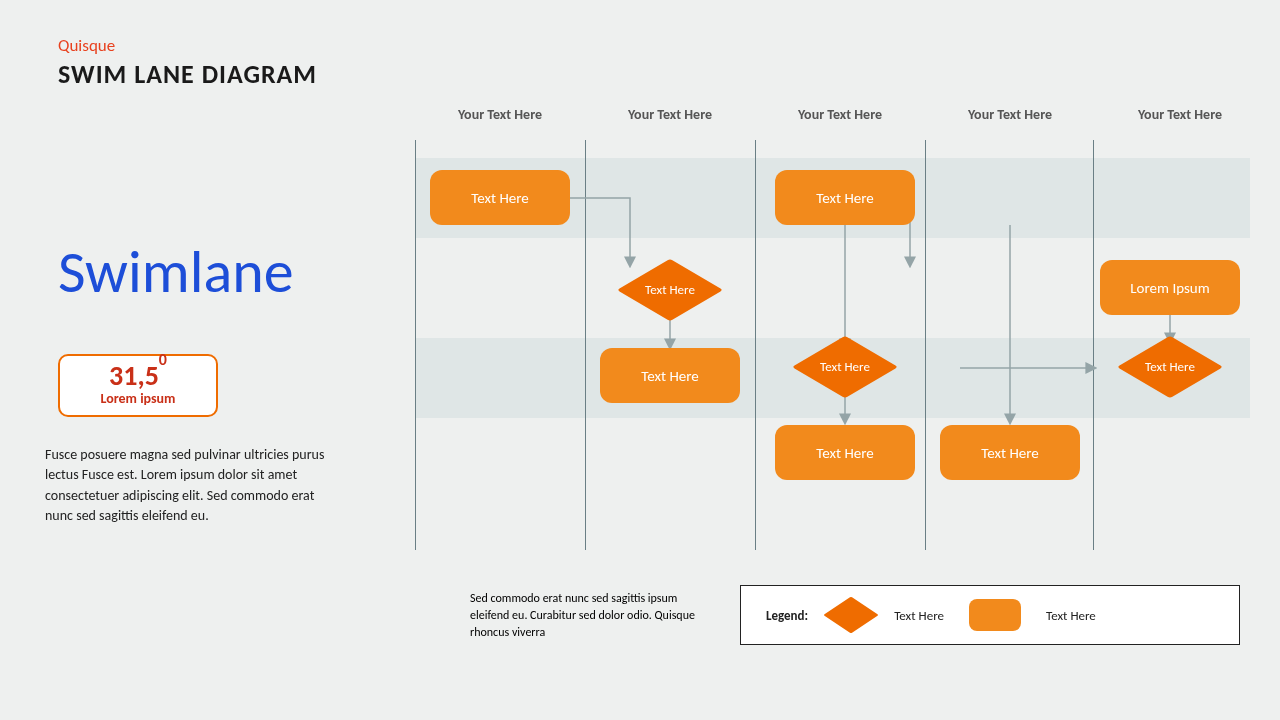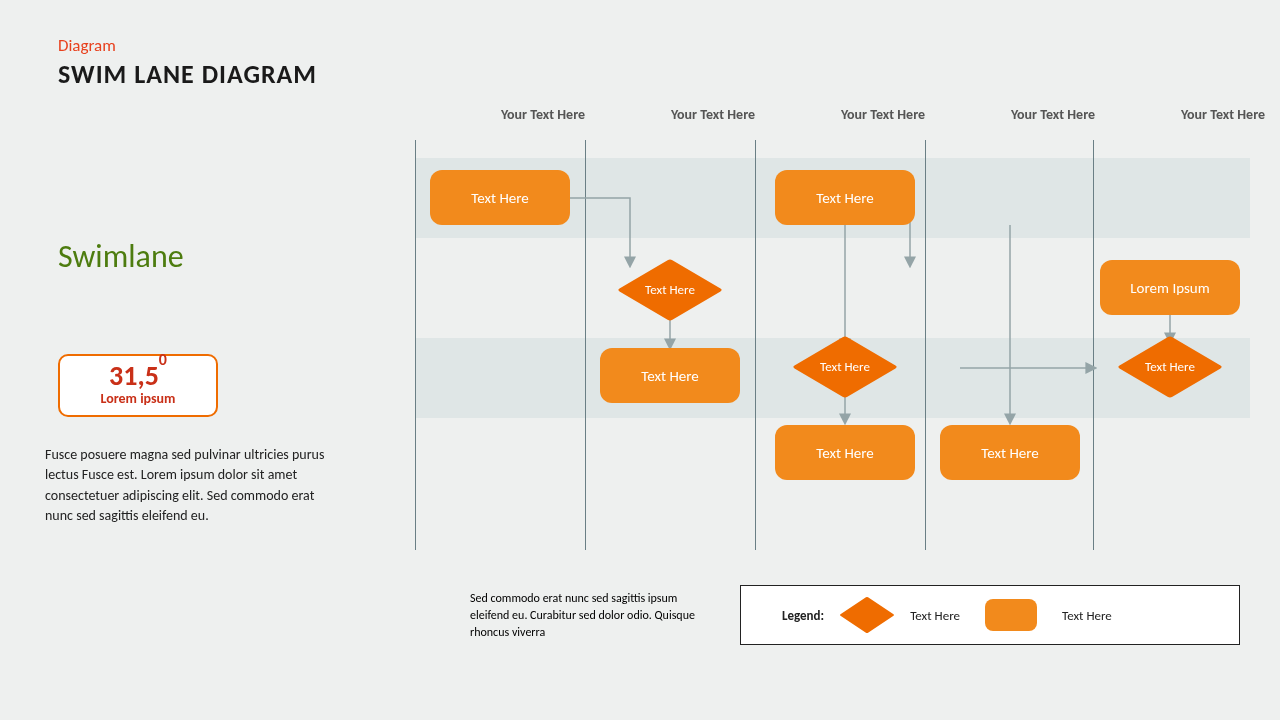--- a/index.html
+++ b/index.html
@@ -18,21 +18,21 @@
     position:absolute; left:58px; top:35px;
     color:#e8411e; font-size:17px;
   }
   .title{
     position:absolute; left:58px; top:58px;
     font-size:26px; font-weight:800; letter-spacing:1px;
     color:#1a1a1a;
   }
   .analysis{
     position:absolute; left:58px; top:240px;
-    font-size:32px; line-height:1.05; color:#4d7c0f;text-align:center;
+    font-size:60px; line-height:1.05; color:#1d4ed8;text-align:center;
   }
   .analysis .light{ font-weight:300; }
   .analysis .bold { font-weight:800; }
   .metric-box{
     position:absolute; left:58px; top:354px;
     width:160px; border:2px solid #ef6c00; border-radius:10px;
     background:#fff; text-align:center; padding:6px 5px 8px;
   }
   .metric-num{
     color:#c93018; font-size:28px; font-weight:800; line-height:1;
@@ -54,21 +54,21 @@
     position:absolute; left:0; right:0; height:80px;
     background:#dfe6e6;
   }
   .band.b1{ top:38px; }
   .band.b3{ top:218px; }
   .vline{
     position:absolute; top:20px; bottom:0; width:1px;
     background:#6a7f85;
   }
   .colhdr{
-    position:absolute; top:-14px; width:170px; text-align:right;
+    position:absolute; top:-14px; width:170px; text-align:center;
     font-size:14px; font-weight:700; color:#555;
   }
   
   .vline.c0{ left:0;}   .vline.c1{ left:170px;} .vline.c2{ left:340px;}
   .vline.c3{ left:510px;} .vline.c4{ left:678px;}
   .colhdr.h0{ left:0;}  .colhdr.h1{ left:170px;} .colhdr.h2{ left:340px;}
   .colhdr.h3{ left:510px;} .colhdr.h4{ left:680px;}
 
   
   .rect{
@@ -104,39 +104,39 @@
 
   
   .footnote{
     position:absolute; left:470px; top:590px; width:240px;
     font-size:12px; line-height:1.4; color:#000000;
   }
   .legend{
     position:absolute; left:740px; top:585px;
     width:500px; height:60px; border:1px solid #222;
     background:#fff; display:flex; align-items:center;
-    font-size:13px; padding-left:41px; gap:25px;
+    font-size:13px; padding-left:25px; gap:25px;
   }
   .legend .ttl{ font-weight:800; }
   .legend .mini-d{
     width:36px; height:36px; position:relative;
   }
   .legend .mini-d::before{
     content:""; position:absolute; width:26px; height:26px;
     left:5px; top:5px; background:#ef6c00;
     transform:scaleX(1.5) rotate(45deg); border-radius:1px;
   }
   .legend .mini-r{
     width:52px; height:32px; background:#f28a1c; border-radius:8px;
   }
 </style>
 </head>
 <body>
 
-<div class="subtitle">Diagram</div>
+<div class="subtitle">Quisque</div>
 <div class="title">SWIM LANE DIAGRAM</div>
 <div class="analysis">
   <span class="light">Swimlane</span><br>
 </div>
 <div class="metric-box">
   <div class="metric-num">
     <span>31,5</span><sup>0</sup>
   </div>
   <div class="metric-lbl">Lorem ipsum</div>
 </div>

